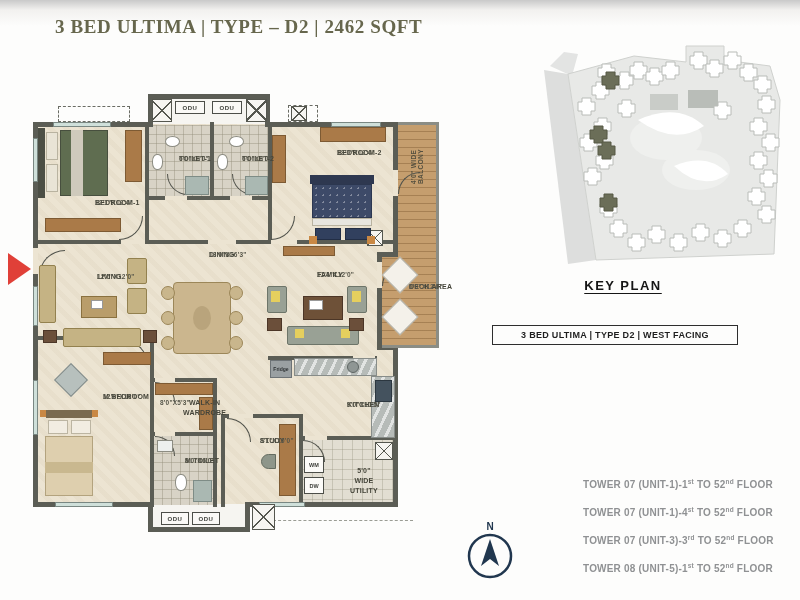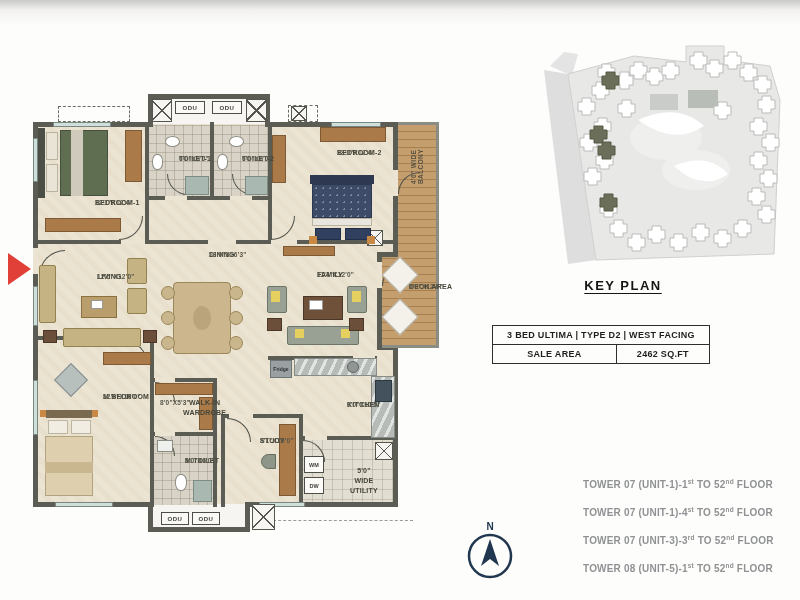--- a/index.html
+++ b/index.html
@@ -36,34 +36,35 @@
   .rlabel .dims{font-size:6.5px;color:#56564a;display:block;}
   .rlabel.wrap{white-space:normal;}
   .vlabel{writing-mode:vertical-rl;transform:rotate(180deg);font-weight:bold;font-size:6.5px;color:#55503f;letter-spacing:.4px;text-align:center;}
   .tinybox{background:#fcfbf8;border:1.2px solid #4c4e48;font-weight:bold;font-size:5.5px;color:#3c3e38;display:flex;align-items:center;justify-content:center;}
   
   #entry-arrow{position:absolute;left:8px;top:253px;width:0;height:0;border-top:16px solid transparent;border-bottom:16px solid transparent;border-left:23px solid #e04038;}
   
   #keyplan{position:absolute;left:538px;top:42px;}
   #keyplan-label{position:absolute;left:568px;top:278px;width:110px;text-align:center;font-weight:bold;font-size:13px;letter-spacing:1.5px;color:#151515;text-decoration:underline;text-underline-offset:3px;}
   
-  #area-table{position:absolute;left:492px;top:325px;width:218px;border-collapse:collapse;font-weight:bold;font-size:9px;color:#1e1e1e;}
+  #area-table{position:absolute;left:492px;top:325px;width:246px;border-collapse:collapse;font-weight:bold;font-size:9px;color:#1e1e1e;}
   #area-table td,#area-table th{border:1.6px solid #2e2e2e;text-align:center;padding:4px 2px;letter-spacing:.3px;}
   
   #towers{position:absolute;left:583px;top:468px;font-size:10px;font-weight:bold;color:#8f9193;letter-spacing:.2px;}
   #towers .tower-line{height:28px;line-height:28px;white-space:nowrap;}
   #towers sup{font-size:6.5px;}
   
   #compass{position:absolute;left:462px;top:516px;}
 </style>
 </head>
 <body>
 
 <div id="page">
 
+  <div id="title">3 BED ULTIMA | TYPE – D2 | 2462 SQFT</div>
 
   <div id="plan">
 
     <div class="floor" style="left:20px;top:44px;width:360px;height:381px;"></div>
     <div style="left:135px;top:16px;width:118px;height:28px;background:#f6f5f1;"></div>
     <div style="left:135px;top:424px;width:98px;height:26px;background:#f6f5f1;"></div>
     <div class="tile" style="left:132px;top:45px;width:64px;height:72px;"></div>
     <div class="tile" style="left:198px;top:45px;width:57px;height:72px;"></div>
     <div class="tile" style="left:138px;top:355px;width:61px;height:70px;"></div>
     <div class="tile2" style="left:287px;top:359px;width:92px;height:66px;"></div>
@@ -383,24 +384,20 @@
       <use href="#bldg" x="62" y="152"></use>
     </g>
   </svg>
   <div id="keyplan-label">KEY PLAN</div>
 
   <table id="area-table">
     <tbody>
       <tr>
           <td colspan="2">3 BED ULTIMA  |  TYPE D2  |  WEST FACING</td>
         </tr>
-      <tr>
-          <td style="width:57%;">SALE AREA</td>
-          <td>2462 SQ.FT</td>
-        </tr>
     </tbody>
   </table>
 
   <div id="towers">
     <div class="tower-line"><span>TOWER 07 (UNIT-1)-1</span><sup>st</sup><span> TO 52</span><sup>nd</sup><span> FLOOR</span></div>
     <div class="tower-line"><span>TOWER 07 (UNIT-1)-4</span><sup>st</sup><span> TO 52</span><sup>nd</sup><span> FLOOR</span></div>
     <div class="tower-line"><span>TOWER 07 (UNIT-3)-3</span><sup>rd</sup><span> TO 52</span><sup>nd</sup><span> FLOOR</span></div>
     <div class="tower-line"><span>TOWER 08 (UNIT-5)-1</span><sup>st</sup><span> TO 52</span><sup>nd</sup><span> FLOOR</span></div>
   </div>
 

